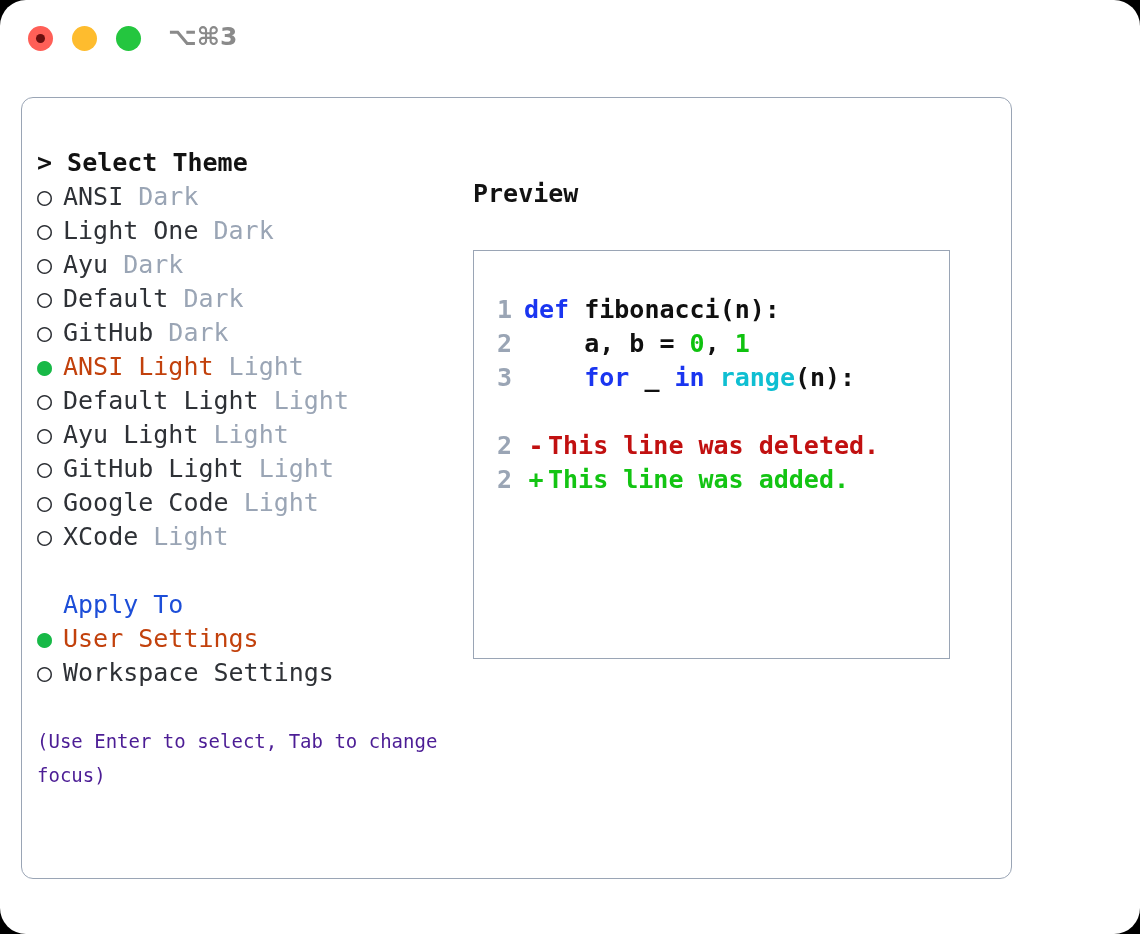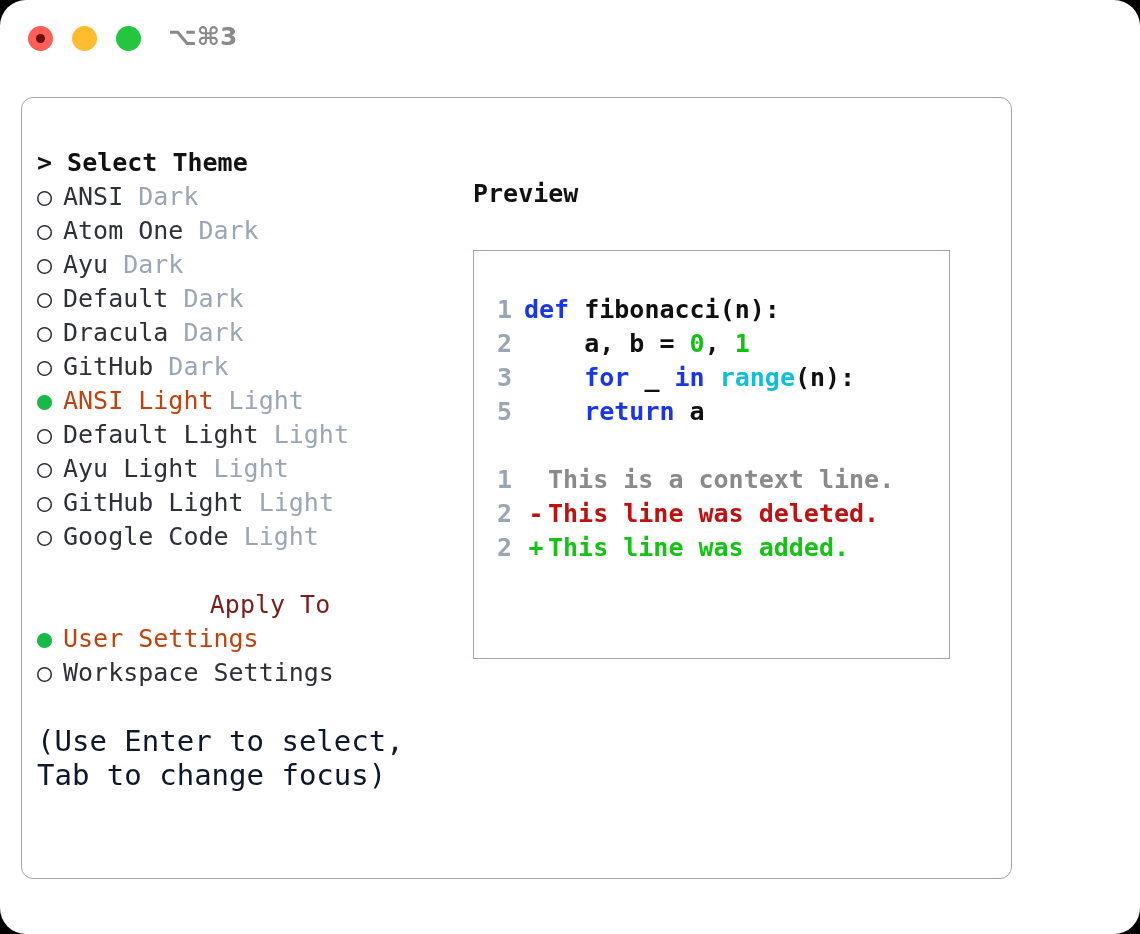--- a/index.html
+++ b/index.html
@@ -115,32 +115,31 @@
   }
   .bullet-off { color: #2e3136; }
   .bullet-on  { color: #17b947; }
   .opt-name   { color: #2e3136; }
   .opt-name.sel { color: #c2410c; }
   .opt-tag    { color: #9aa5b5; }
 
   .apply-title {
     font-size: 25px;
     line-height: 34px;
-    color: #7f1d1d;
+    color: #1d4ed8;
     white-space: pre;
     padding-left: 26px;
-    text-align: center;
   }
   .spacer-1 { height: 34px; }
   .spacer-2 { height: 34px; }
 
   .hint {
-    font-size: 29px;
-    line-height: 34px;
-    color: #0f172a;
+    font-size: 19px;
+    line-height: 34px;
+    color: #4c1d95;
     width: 410px;
     word-spacing: 0px;
   }
 
   
   .right-col {
     position: absolute;
     left: 451px;
     top: 48px;
     width: 490px;
@@ -214,30 +213,30 @@
 
   <div class="panel">
     <div class="columns">
 
       <div class="left-col">
 
         <div class="section-title">&gt; Select Theme</div>
 
         <div class="opt-list" id="theme-list">
             <div class="opt-row"><span class="bullet bullet-off">○</span><span class="opt-name">ANSI </span><span class="opt-tag">Dark</span></div>
-            <div class="opt-row"><span class="bullet bullet-off">○</span><span class="opt-name">Atom One </span><span class="opt-tag">Dark</span></div>
+            <div class="opt-row"><span class="bullet bullet-off">○</span><span class="opt-name">Light One </span><span class="opt-tag">Dark</span></div>
             <div class="opt-row"><span class="bullet bullet-off">○</span><span class="opt-name">Ayu </span><span class="opt-tag">Dark</span></div>
             <div class="opt-row"><span class="bullet bullet-off">○</span><span class="opt-name">Default </span><span class="opt-tag">Dark</span></div>
-            <div class="opt-row"><span class="bullet bullet-off">○</span><span class="opt-name">Dracula </span><span class="opt-tag">Dark</span></div>
             <div class="opt-row"><span class="bullet bullet-off">○</span><span class="opt-name">GitHub </span><span class="opt-tag">Dark</span></div>
             <div class="opt-row"><span class="bullet bullet-on">●</span><span class="opt-name sel">ANSI Light </span><span class="opt-tag">Light</span></div>
             <div class="opt-row"><span class="bullet bullet-off">○</span><span class="opt-name">Default Light </span><span class="opt-tag">Light</span></div>
             <div class="opt-row"><span class="bullet bullet-off">○</span><span class="opt-name">Ayu Light </span><span class="opt-tag">Light</span></div>
             <div class="opt-row"><span class="bullet bullet-off">○</span><span class="opt-name">GitHub Light </span><span class="opt-tag">Light</span></div>
             <div class="opt-row"><span class="bullet bullet-off">○</span><span class="opt-name">Google Code </span><span class="opt-tag">Light</span></div>
+            <div class="opt-row"><span class="bullet bullet-off">○</span><span class="opt-name">XCode </span><span class="opt-tag">Light</span></div>
           </div>
 
         <div class="spacer-1"></div>
 
         <div class="apply-title">Apply To</div>
 
         <div class="opt-list" id="apply-list">
             <div class="opt-row"><span class="bullet bullet-on">●</span><span class="opt-name sel">User Settings</span></div>
             <div class="opt-row"><span class="bullet bullet-off">○</span><span class="opt-name">Workspace Settings</span></div>
           </div>
@@ -249,24 +248,22 @@
 
       <div class="right-col">
         <div class="preview-title">Preview</div>
 
         <div class="code-box">
           <div class="code-inner">
             <div id="code-lines">
                 <div class="code-line"><span class="ln">1</span><span class="gap"></span><span class="kw">def</span><span class="id"> fibonacci(n):</span></div>
                 <div class="code-line"><span class="ln">2</span><span class="gap"></span><span class="id">    a, b = </span><span class="num">0</span><span class="id">, </span><span class="num">1</span></div>
                 <div class="code-line"><span class="ln">3</span><span class="gap"></span><span class="id">    </span><span class="kw">for</span><span class="id"> _ </span><span class="kw">in</span><span class="id"> </span><span class="fn">range</span><span class="id">(n):</span></div>
-                <div class="code-line"><span class="ln">5</span><span class="gap"></span><span class="id">    </span><span class="kw">return</span><span class="id"> a</span></div>
               </div>
             <div class="diff-block" id="diff-lines">
-                <div class="code-line diff-ctx"><span class="ln">1</span><span class="gap"></span><span class="mark"> </span><span>This is a context line.</span></div>
                 <div class="code-line diff-del"><span class="ln">2</span><span class="gap"></span><span class="mark">-</span><span>This line was deleted.</span></div>
                 <div class="code-line diff-add"><span class="ln">2</span><span class="gap"></span><span class="mark">+</span><span>This line was added.</span></div>
               </div>
           </div>
         </div>
       </div>
 
     </div>
   </div>
 </div>

